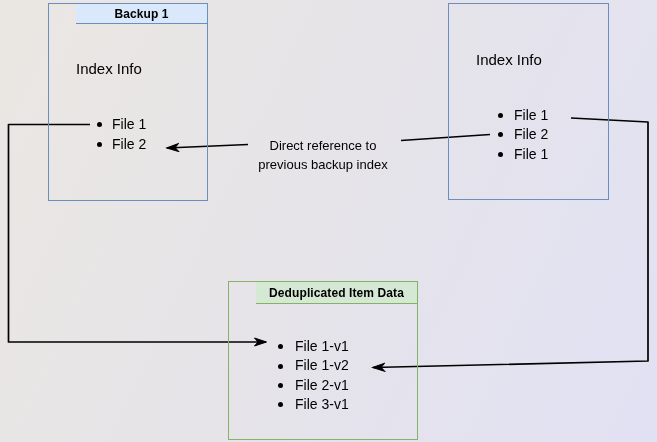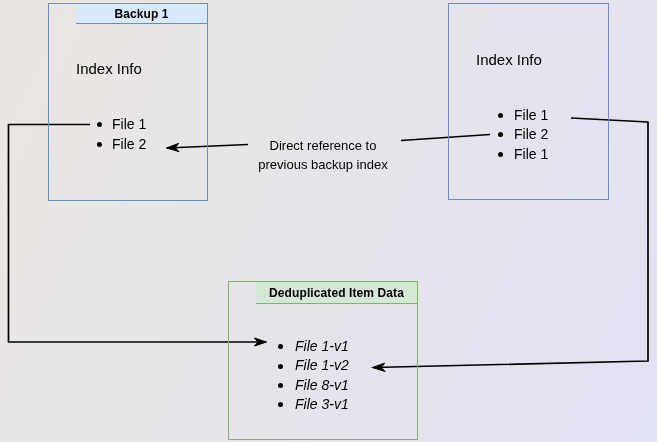--- a/index.html
+++ b/index.html
@@ -49,21 +49,21 @@
     list-style: none;
   }
   ul.file-list li {
     display: flex;
     align-items: center;
     white-space: nowrap;
     font-size: 14px;
   }
   .b1-list li  { line-height: 20px;   height: 20px; }
   .b2-list li  { line-height: 19.3px; height: 19.3px; }
-  .dd-list li  { line-height: 19.4px; height: 19.4px; font-style: italic; }
+  .dd-list li  { line-height: 19.4px; height: 19.4px; }
   .dot {
     width: 5px; height: 5px;
     border-radius: 50%;
     background: #000;
     flex: 0 0 5px;
   }
   .b1-list .dot { margin-right: 10px; }
   .b2-list .dot { margin-right: 11px; }
   .dd-list .dot { margin-right: 12px; }
   .annotation {
@@ -151,21 +151,21 @@
       <li>
         <span class="dot"></span>
         <span>File 1-v1</span>
       </li>
       <li>
         <span class="dot"></span>
         <span>File 1-v2</span>
       </li>
       <li>
         <span class="dot"></span>
-        <span>File 8-v1</span>
+        <span>File 2-v1</span>
       </li>
       <li>
         <span class="dot"></span>
         <span>File 3-v1</span>
       </li>
     </ul>
   </div>
 
   <div class="annotation">Direct reference to
 previous backup index</div>

